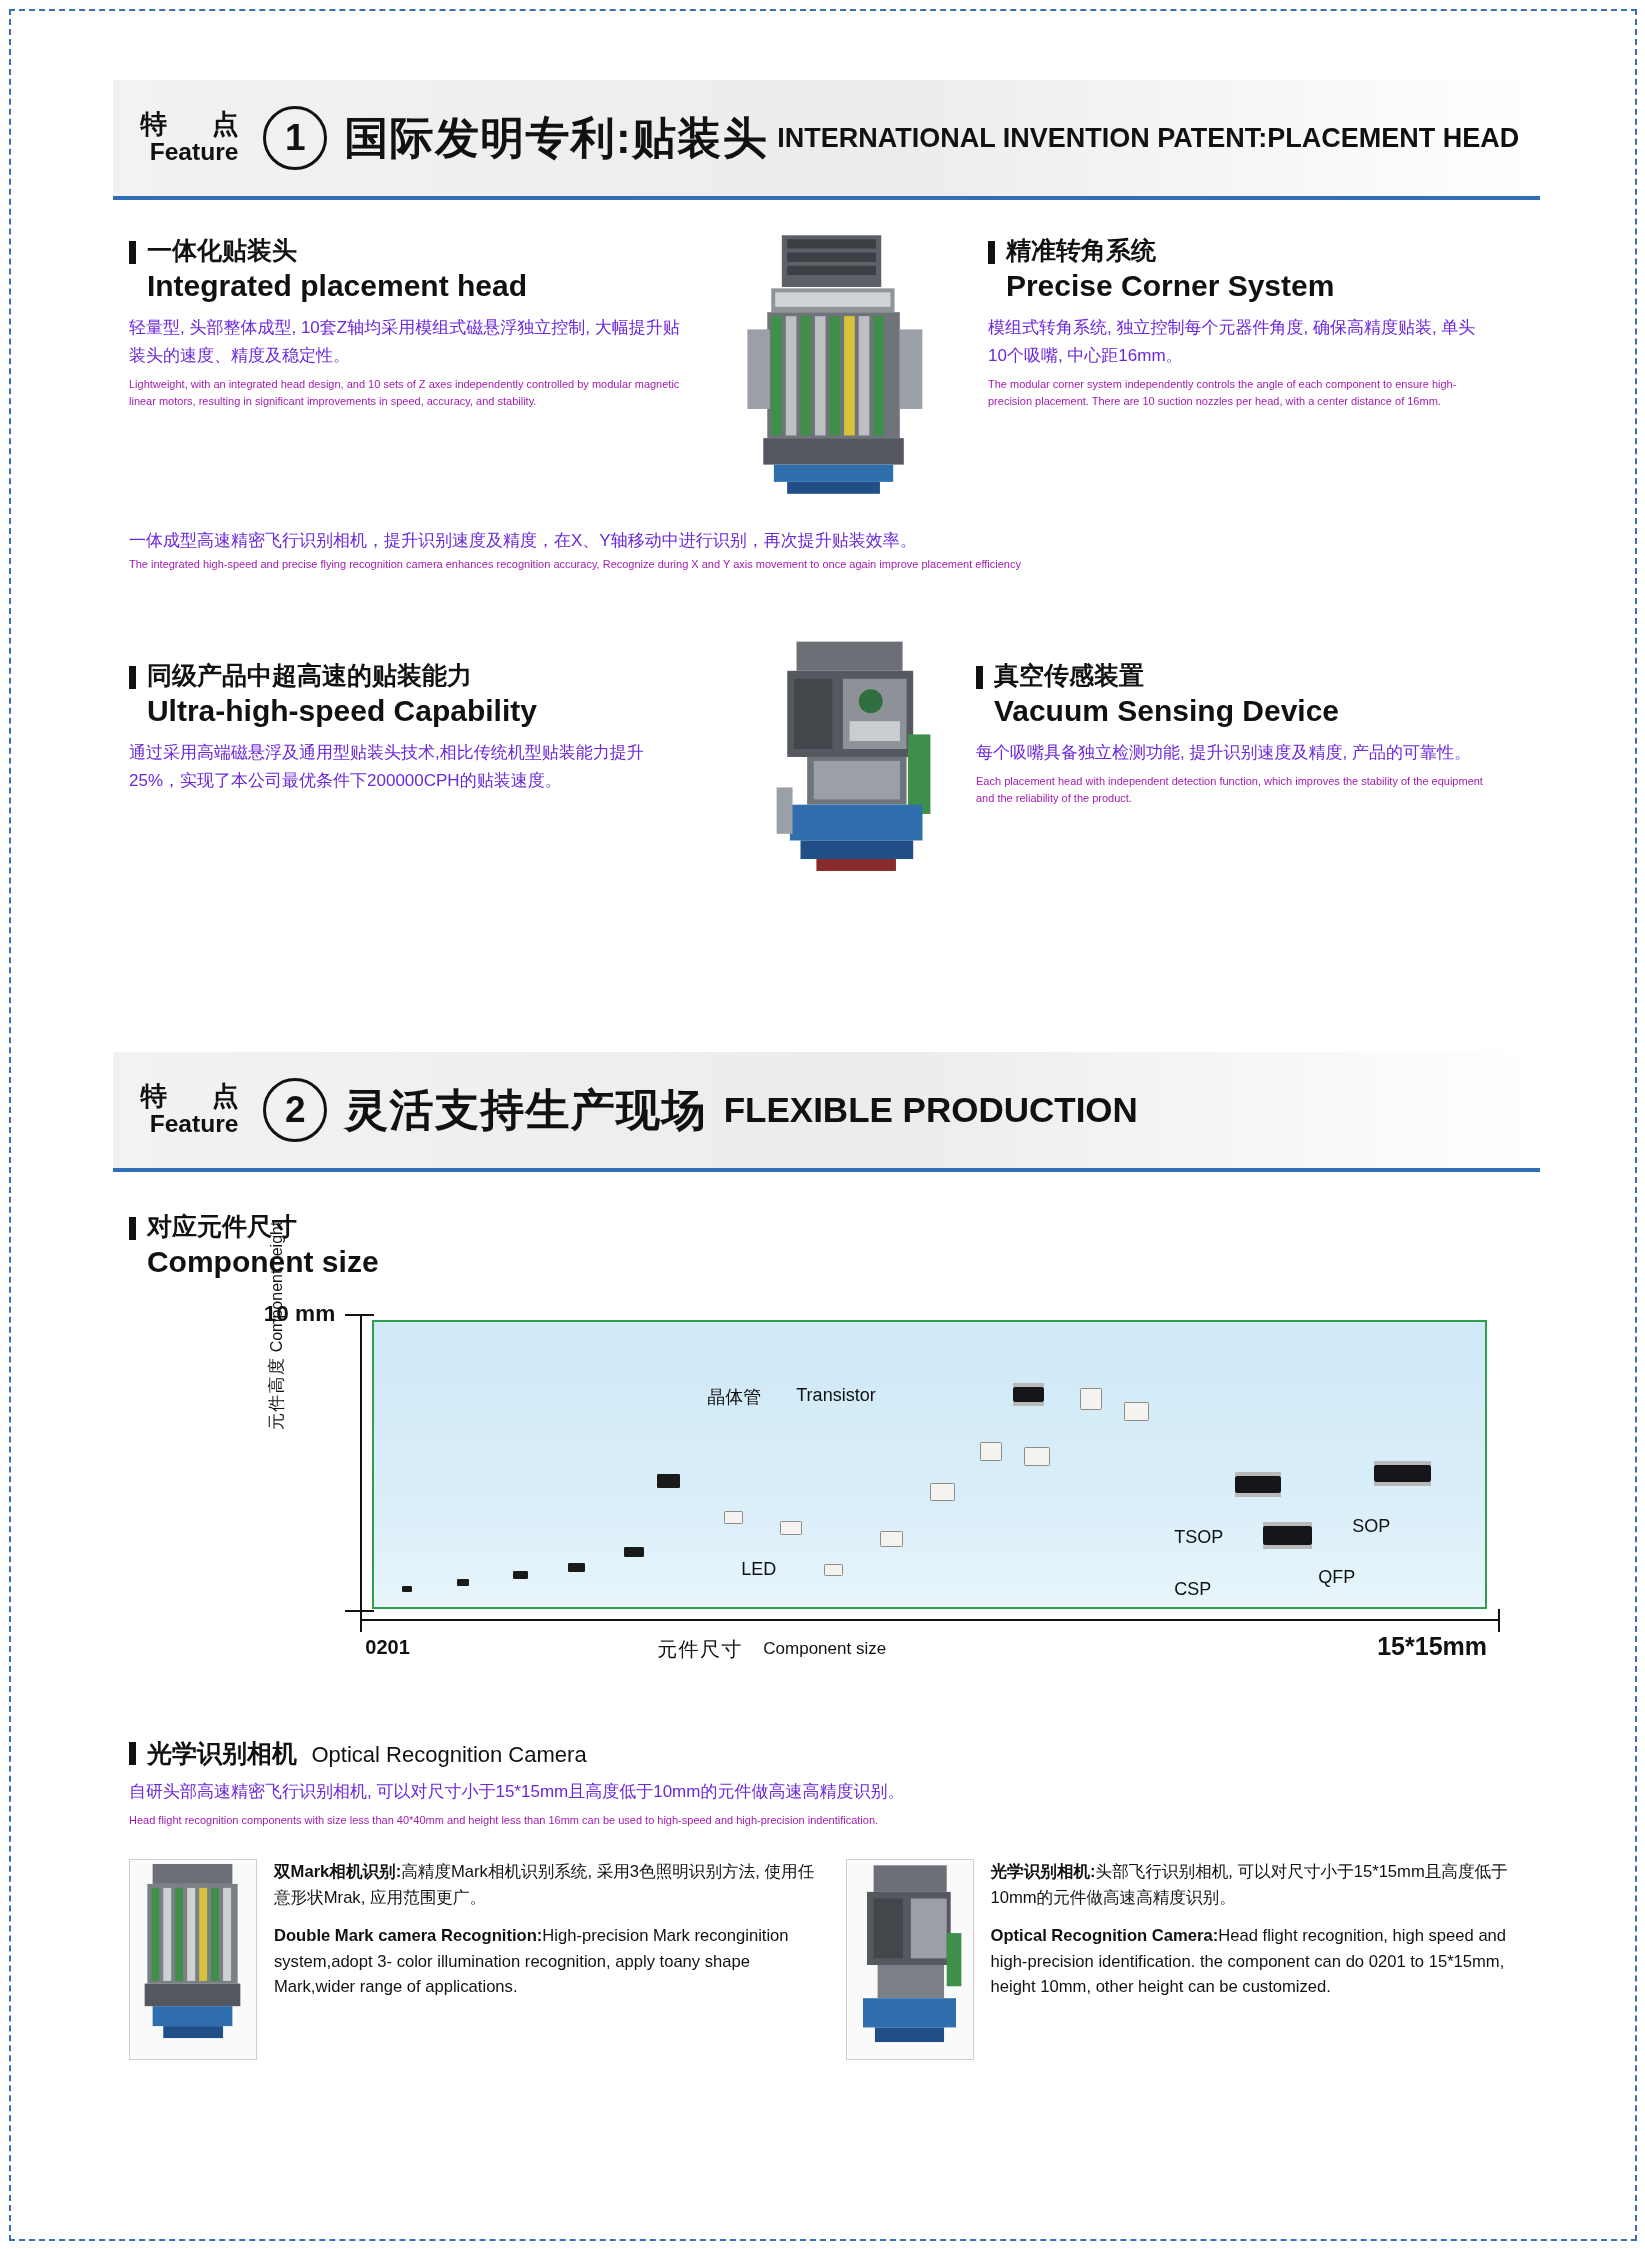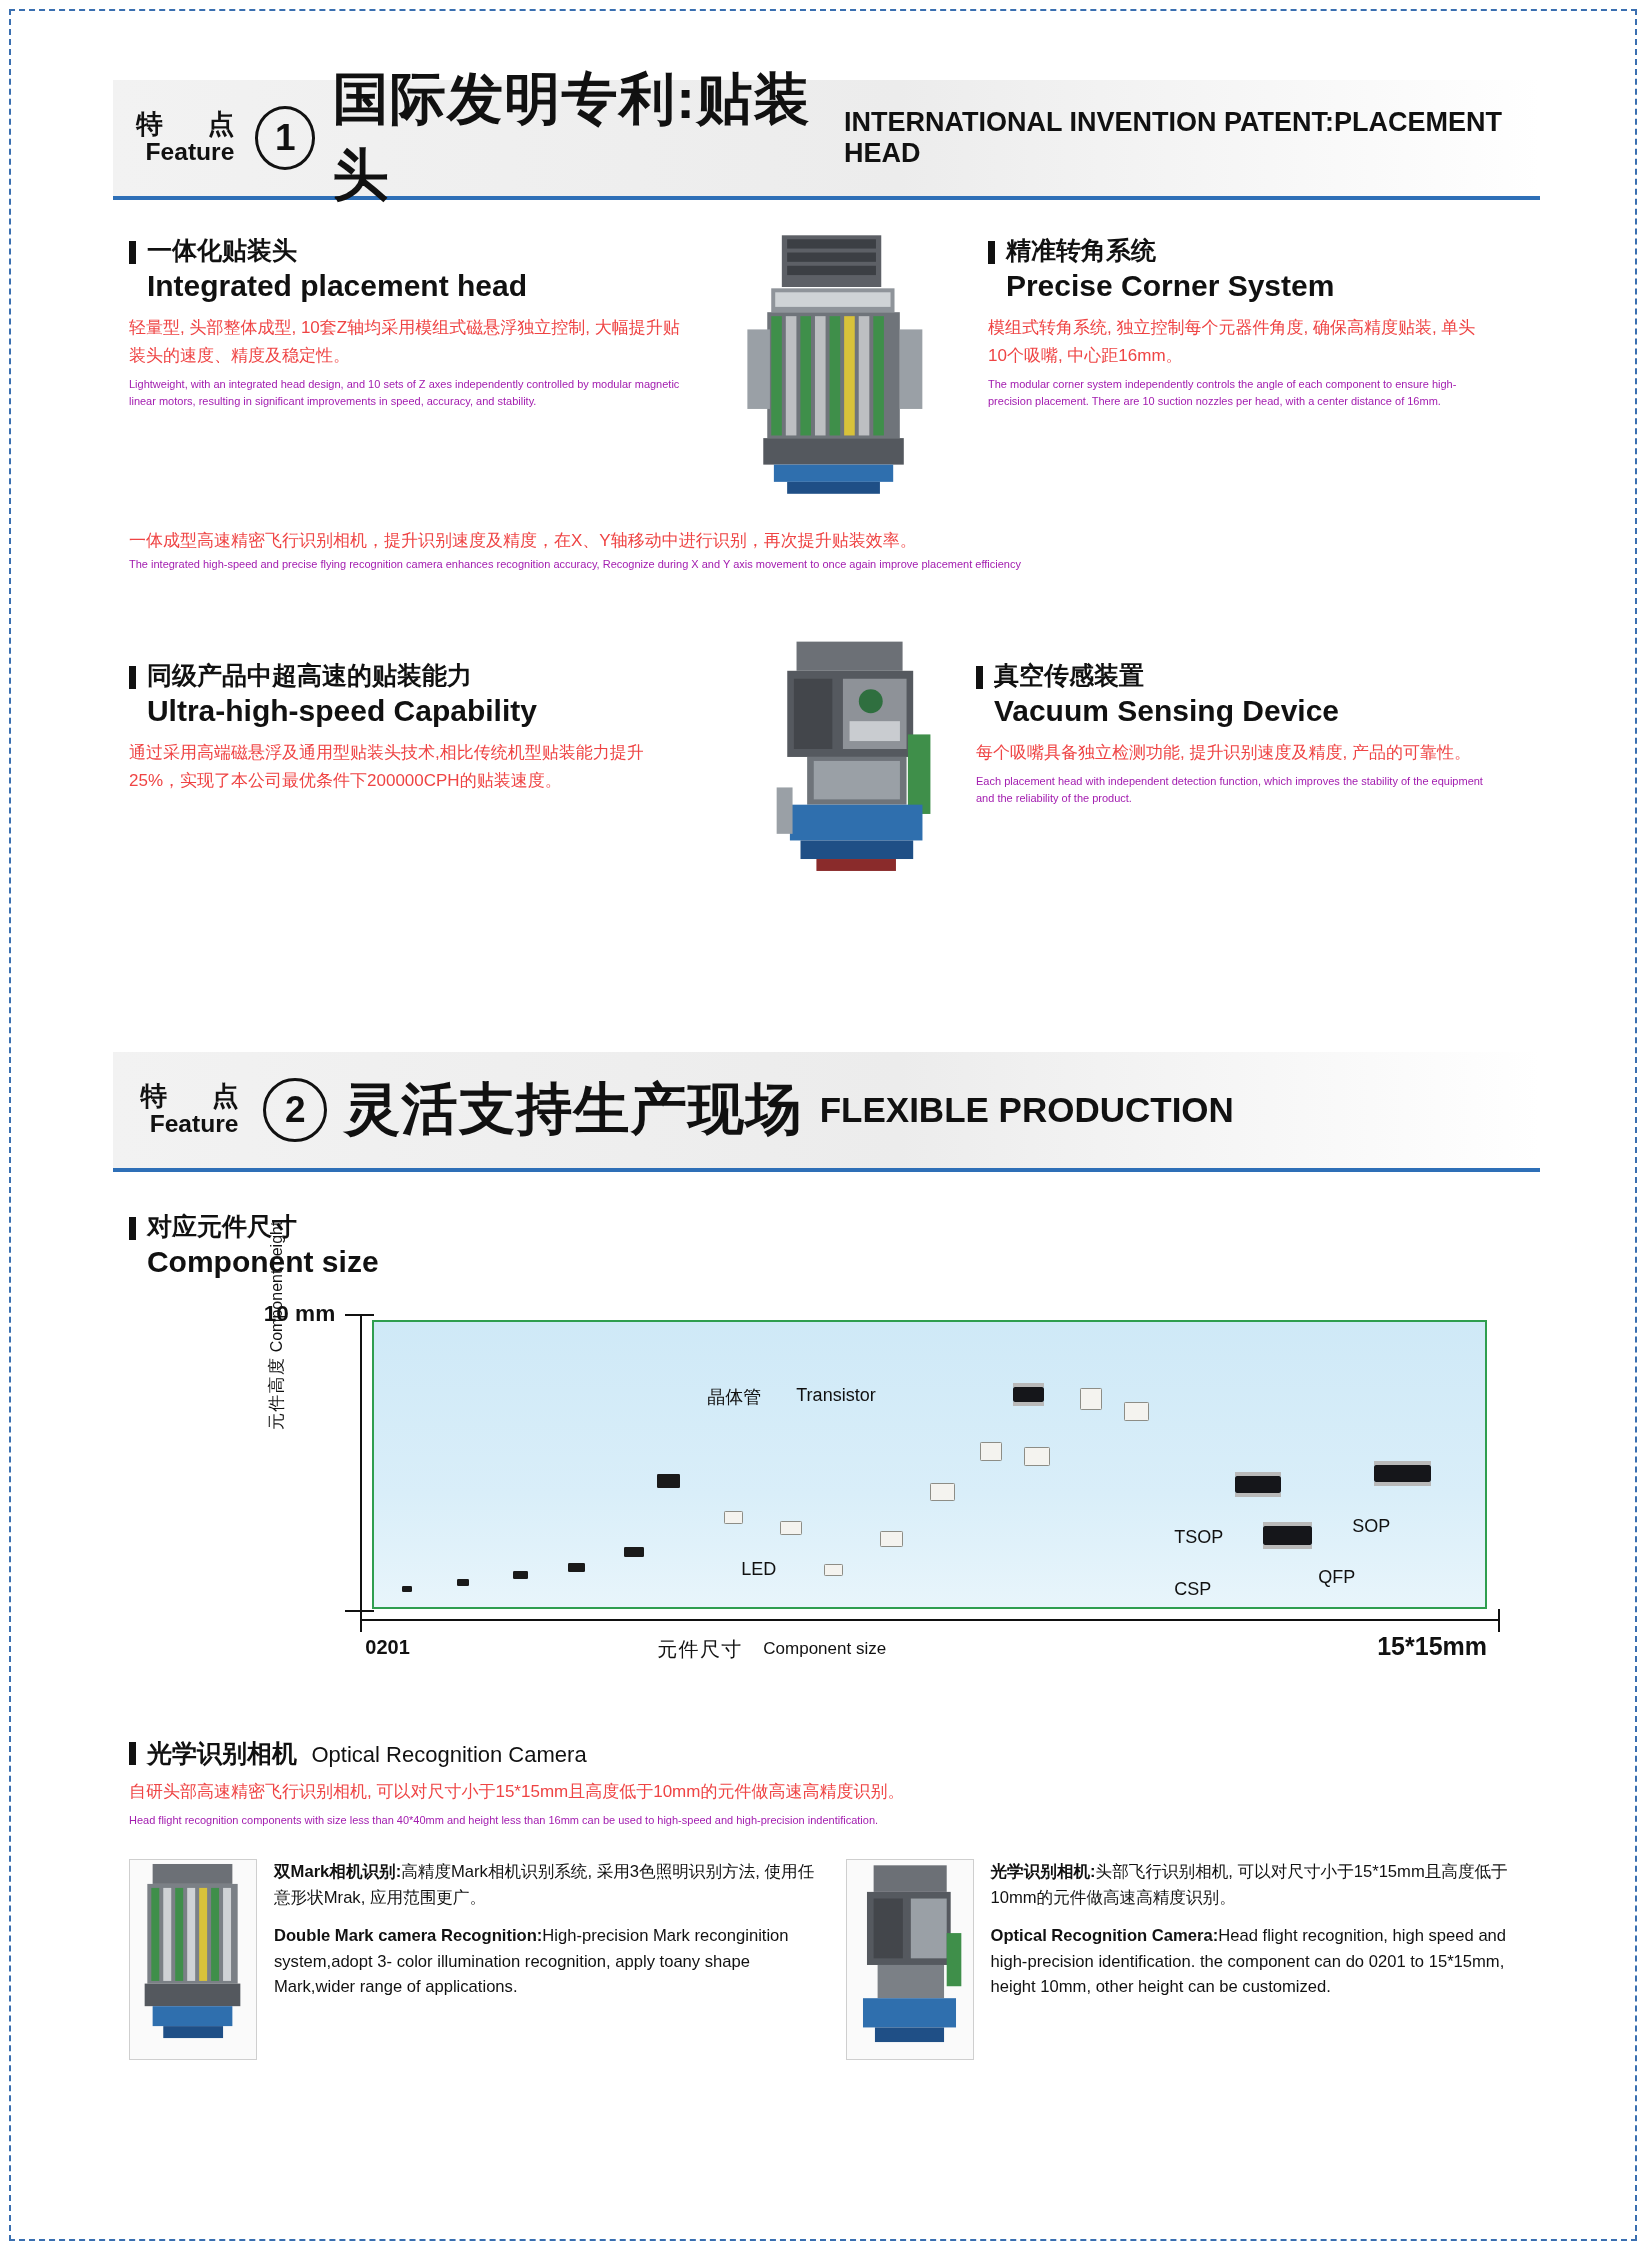--- a/index.html
+++ b/index.html
@@ -31,31 +31,31 @@
   .feature-label{
     width:133px;text-align:center;line-height:1.05;padding-left:14.6px;
   }
   .feature-label .cn{font-size:26.5px;font-weight:bold;letter-spacing:9.3px;}
   .feature-label .en{font-size:24.6px;font-weight:bold;}
   .feature-num{
     width:58px;height:58px;border:3.3px solid #111;border-radius:50%;
     display:flex;align-items:center;justify-content:center;
     font-size:37px;font-weight:bold;margin:0 17px 0 2.7px;
   }
-  .feature-title-cn{font-size:56px;font-weight:bold;letter-spacing:1.3px;}
+  .feature-title-cn{font-size:44px;font-weight:bold;letter-spacing:1.3px;}
   .feature-title-en{font-size:27px;font-weight:bold;margin-left:9.3px;}
   .feature-title-en.big{font-size:35px;margin-left:17px;font-weight:bold;}
 
   
   .bar-head{display:flex;align-items:flex-start;}
   .bar{width:7.3px;height:22.6px;background:#111;margin-right:10.6px;margin-top:4px;flex:none;}
   .h-cn{font-size:25px;font-weight:bold;line-height:1.1;}
   .h-en{font-size:30px;font-weight:bold;line-height:1.25;margin-top:2.7px;}
 
-  .p-cn{font-size:17px;line-height:1.62;margin:9.3px 0 0 0;color:#ef4444;}
+  .p-cn{font-size:17px;line-height:1.62;margin:9.3px 0 0 0;color:#6d28d9;}
   .p-en{font-size:11px;line-height:1.55;margin:6.6px 0 0 0;color:#a21caf;}
 
   
   .f1-wrap{position:relative;margin-top:37px;height:783px;}
   .col-left{position:absolute;left:16px;top:0;width:551px;}
   .col-right{position:absolute;left:863px;top:0;width:504px;margin-left:12px;}
 
   .vision{position:absolute;left:16px;top:285px;width:1161px;}
   .vision .p-cn{margin-top:5.3px;}
   .vision .p-en{margin-top:1.3px;}

